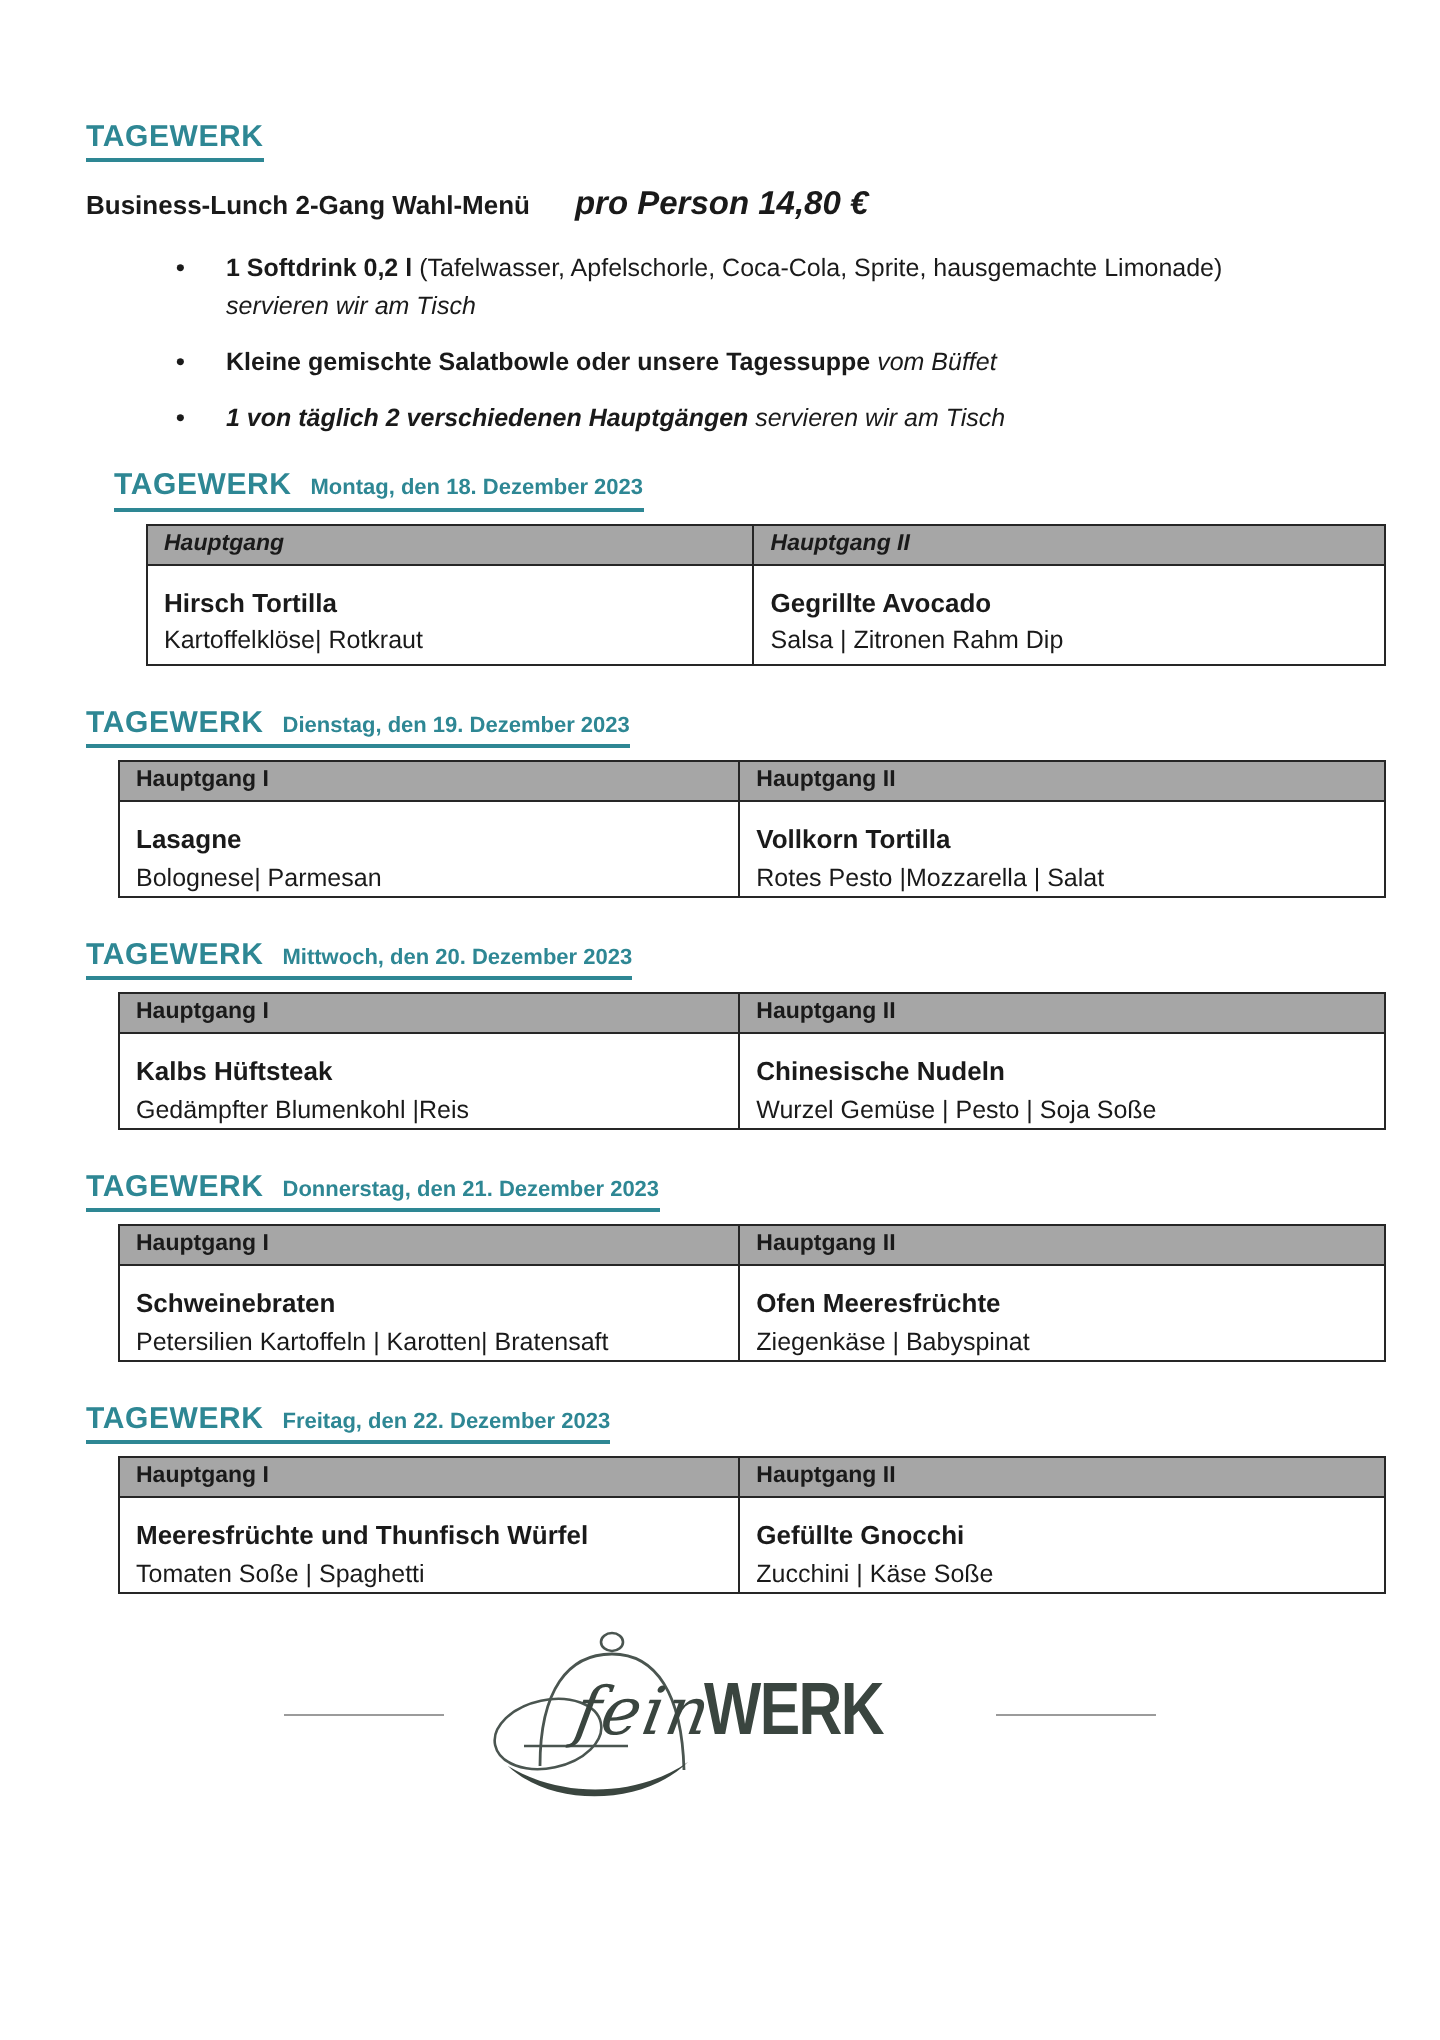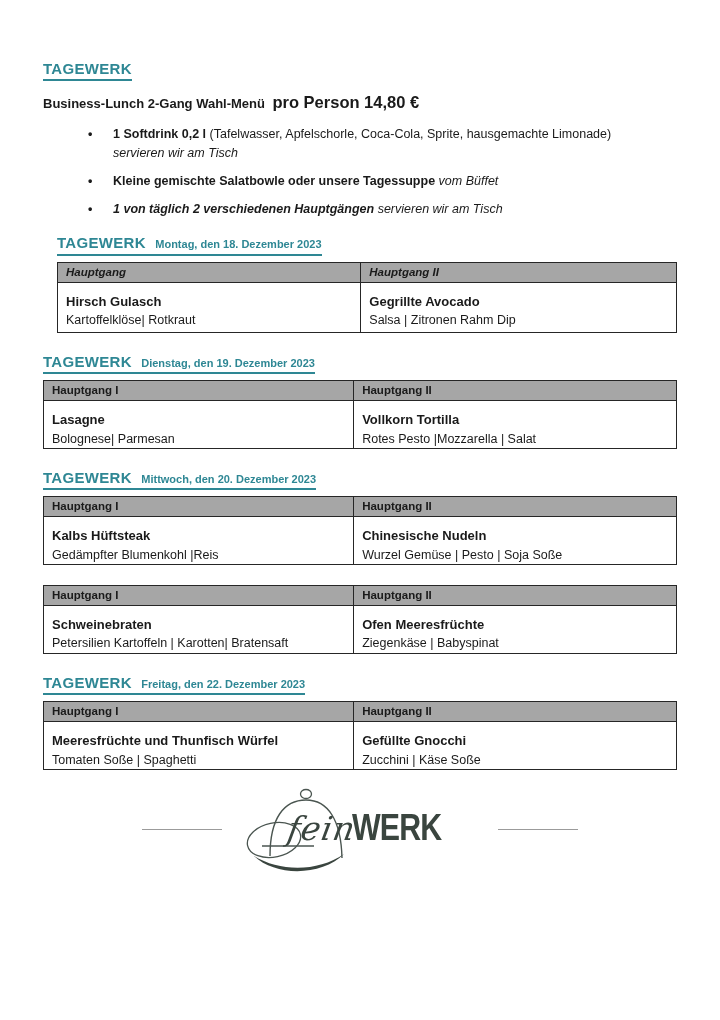--- a/index.html
+++ b/index.html
@@ -24,35 +24,35 @@
 
   
   .underlined{display:inline-block;border-bottom:2px solid var(--accent);padding-bottom:1px;line-height:1.15;}
   .tg-big{font-size:15px;font-weight:bold;color:var(--accent);letter-spacing:.3px;}
   .tg-date{font-size:11px;font-weight:bold;color:var(--accent);margin-left:5px;}
   .tagewerk-top{margin-top:16px;}
 
   
   .menu-line{margin-top:13px;line-height:1;}
   .menu-bold{font-size:13px;font-weight:bold;}
-  .menu-price{font-size:16.5px;font-weight:bold;margin-left:3px;}
+  .menu-price{font-size:16.5px;font-weight:bold;font-style:italic;margin-left:18px;}
 
   
   .bullets{margin-top:14px;font-size:12.5px;}
   .b-row{display:flex;margin-bottom:9px;line-height:1.5;}
   .dot{margin-left:45px;width:25px;flex:0 0 25px;}
   .b-text{flex:1;}
   .bold{font-weight:bold;}
   .it{font-style:italic;}
   .boldit{font-weight:bold;font-style:italic;text-align:center;}
 
   
   .day{margin-top:20px;}
   .day.first{margin-top:16px;padding-left:14px;}
-  .day table{width:100%;border-collapse:collapse;table-layout:fixed;margin-top:6px;}
+  .day table{width:100%;border-collapse:collapse;table-layout:fixed;margin-top:6px;margin-left:16px;}
   .day col.c1{width:49%;}
   .day th{
     background:var(--hdr-bg);border:1px solid var(--border);
     font-size:11.5px;font-weight:bold;text-align:left;padding:3px 8px 4px 8px;
   }
   .day th.hdr-it{font-style:italic;}
   .day td{border:1px solid var(--border);vertical-align:top;padding:10px 8px 0 8px;height:46px;}
   .day.first td{height:50px;}
   .dish{font-weight:bold;font-size:13px;line-height:1.35;}
   .sides{font-size:12.5px;line-height:1.45;margin-top:1px;}
@@ -127,21 +127,21 @@
           <col class="c1">
           <col>
         </colgroup>
       <tbody>
           <tr>
         <th class="hdr-it">Hauptgang</th>
         <th class="hdr-it">Hauptgang II</th>
       </tr>
       <tr>
         <td>
-          <div class="dish">Hirsch Gulasch</div>
+          <div class="dish">Hirsch Tortilla</div>
           <div class="sides">Kartoffelklöse| Rotkraut</div>
         </td>
         <td>
           <div class="dish">Gegrillte Avocado</div>
           <div class="sides">Salsa | Zitronen Rahm Dip</div>
         </td>
       </tr>
     </tbody>
       </table>
   </div>
@@ -198,20 +198,24 @@
         <td>
           <div class="dish">Chinesische Nudeln</div>
           <div class="sides">Wurzel Gemüse | Pesto | Soja Soße</div>
         </td>
       </tr>
     </tbody>
       </table>
   </div>
 
   <div class="day">
+    <span class="underlined">
+      <span class="tg-big">TAGEWERK</span>
+      <span class="tg-date">Donnerstag, den 21. Dezember 2023</span>
+    </span>
     <table>
       <colgroup>
           <col class="c1">
           <col>
         </colgroup>
       <tbody>
           <tr>
         <th>Hauptgang I</th>
         <th>Hauptgang II</th>
       </tr>

